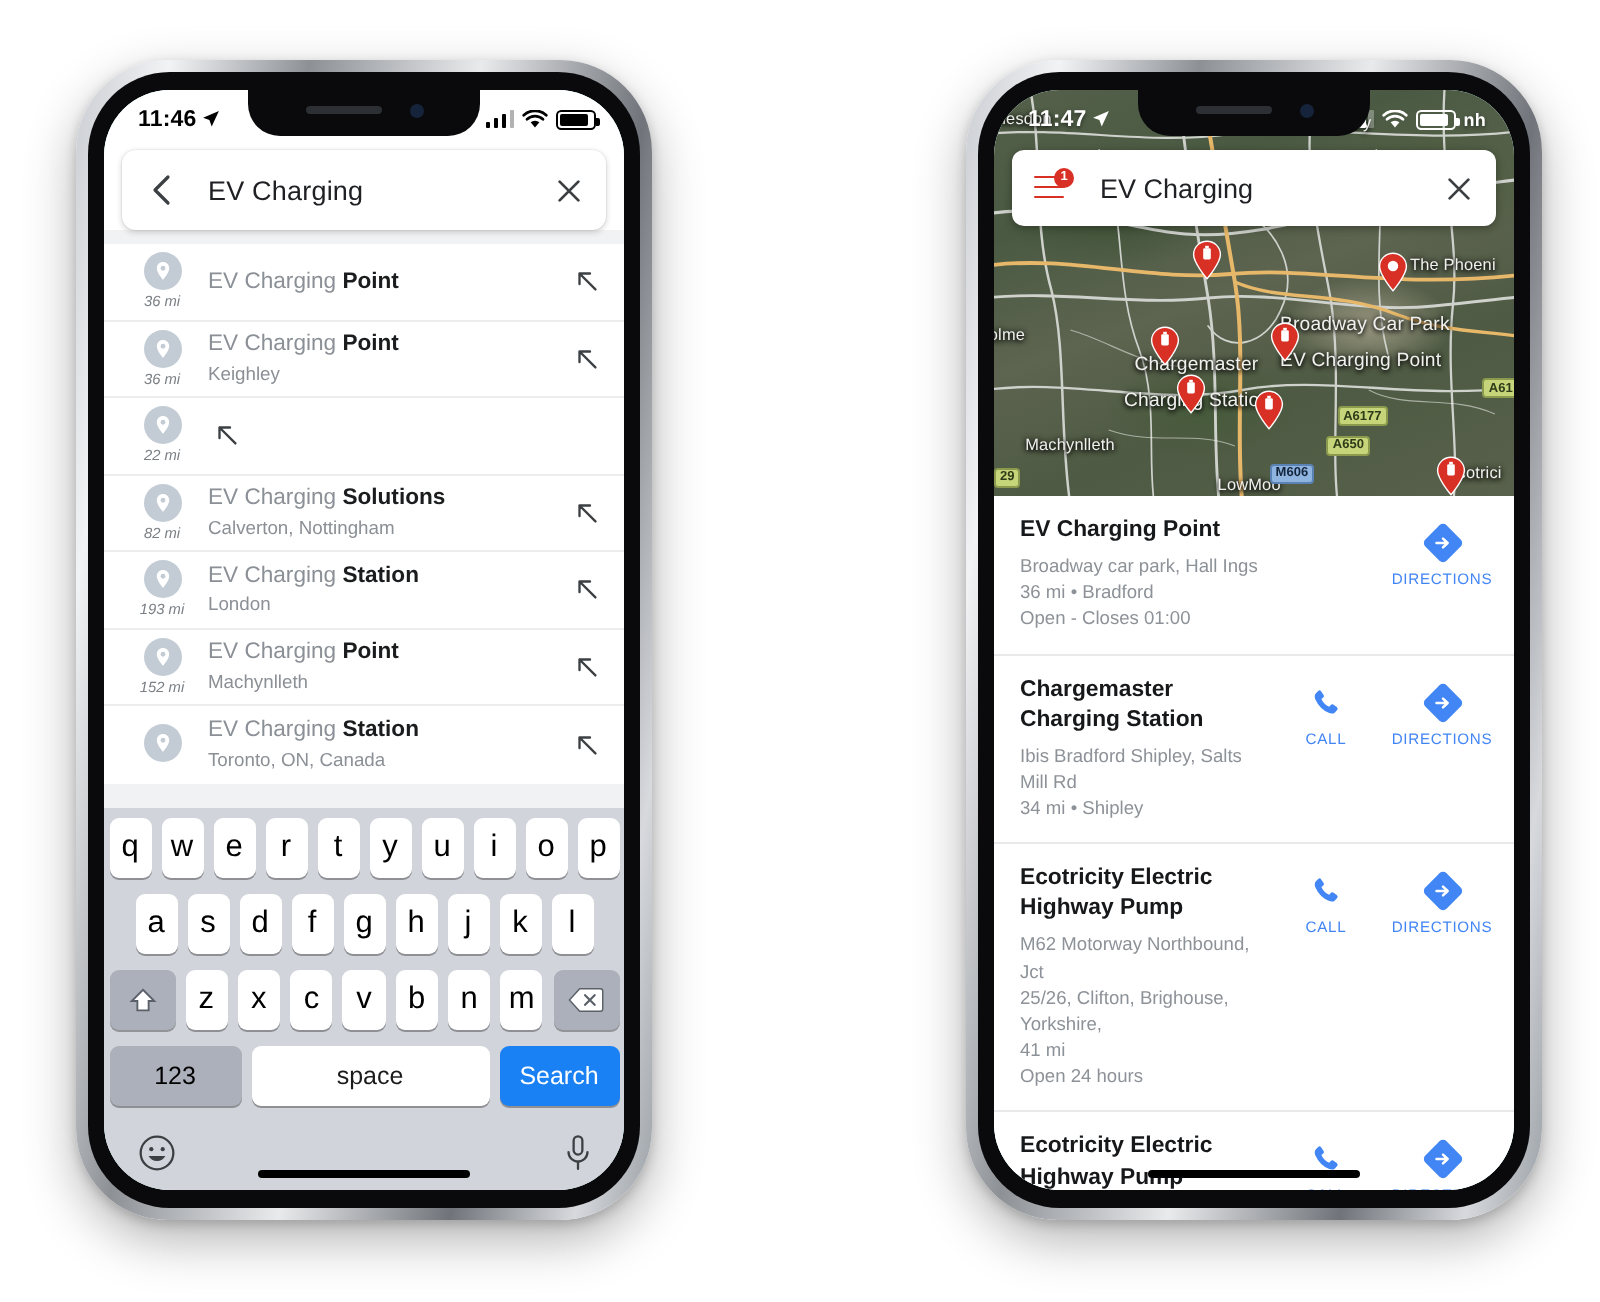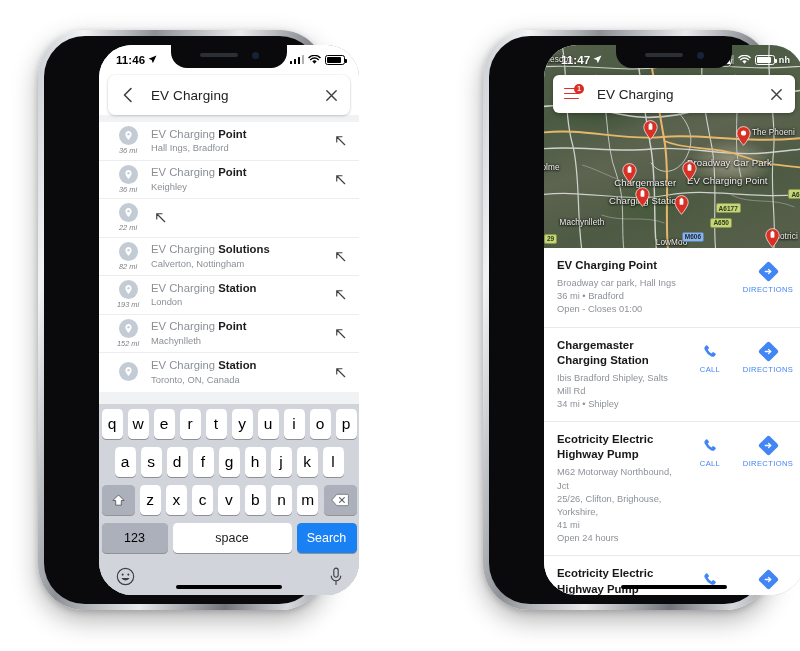--- a/index.html
+++ b/index.html
@@ -28,21 +28,20 @@
     border-radius: 41px;
     background: #0a0a0c;
     padding: 9px 8px 9px 8px;
   }
   .screen {
     position: relative;
     width: 100%; height: 100%;
     border-radius: 33px;
     overflow: hidden;
     background: #0f766e;
-    margin-left: 47px;
   }
 
   
   .notch {
     position: absolute; top: 0; left: 50%; transform: translateX(-50%);
     width: 116px; height: 23px;
     background: #0a0a0c;
     border-bottom-left-radius: 16px; border-bottom-right-radius: 16px;
     z-index: 40;
     display: flex; align-items: center; justify-content: center; gap: 14px;
@@ -234,21 +233,20 @@
                   <div class="pin-circle">
                     <svg width="11" height="11" viewBox="0 0 12 12">
                       <path d="M6 1.1c-1.9 0-3.4 1.5-3.4 3.4 0 2.5 3.4 6.3 3.4 6.3s3.4-3.8 3.4-6.3c0-1.9-1.5-3.4-3.4-3.4z" fill="#fff"></path>
                       <circle cx="6" cy="4.5" r="1.3" fill="#c3ccd4"></circle>
                     </svg>
                   </div>
                   <div class="res-dist">36 mi</div>
                 </div>
                 <div class="res-txt">
                   <div class="res-title">EV Charging <b>Point</b></div>
-                  <div class="res-sub">Hall Ings, Bradford</div>
                 </div>
                 <svg class="res-arrow" viewBox="0 0 16 16">
                   <path d="M12.5 12.5 L4 4 M4 4 V9.6 M4 4 H9.6" stroke="#3c4043" stroke-width="1.25" fill="none" stroke-linecap="round" stroke-linejoin="round"></path>
                 </svg>
               </div>
               <div class="res-row">
                 <div class="res-pin">
                   <div class="pin-circle">
                     <svg width="11" height="11" viewBox="0 0 12 12">
                       <path d="M6 1.1c-1.9 0-3.4 1.5-3.4 3.4 0 2.5 3.4 6.3 3.4 6.3s3.4-3.8 3.4-6.3c0-1.9-1.5-3.4-3.4-3.4z" fill="#fff"></path>

